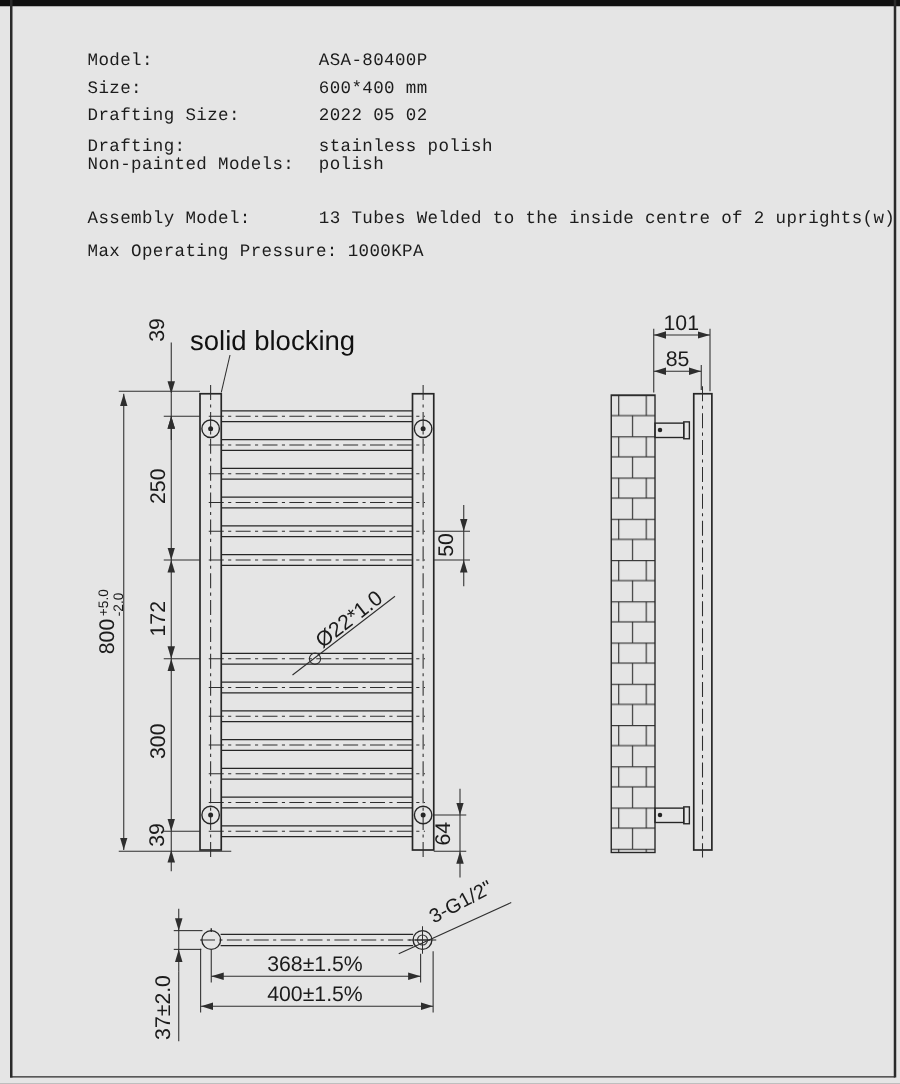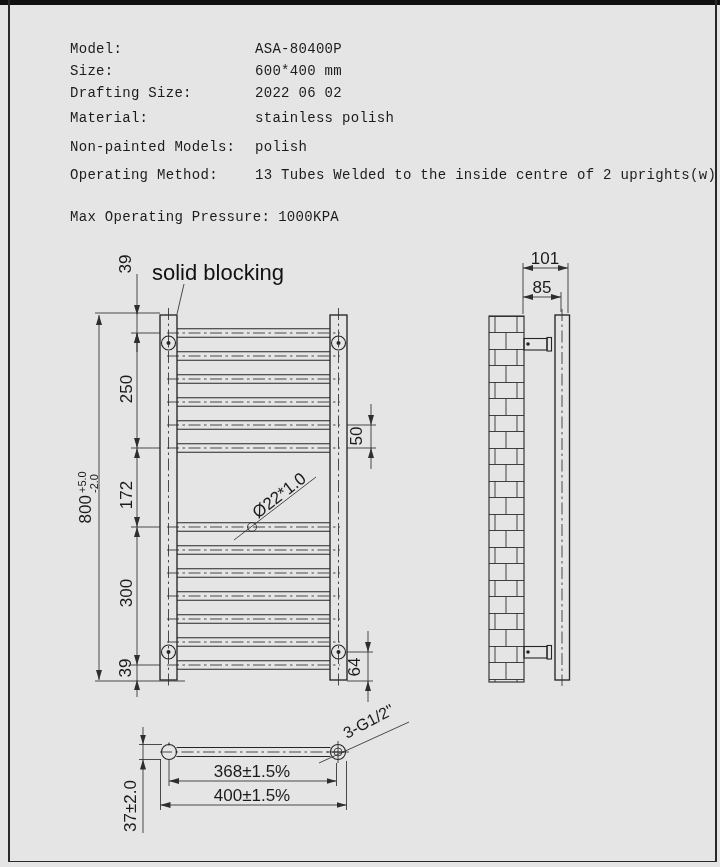--- a/index.html
+++ b/index.html
@@ -7,21 +7,21 @@
     position:relative; width:720px; height:867px; background:#e5e5e5;
     overflow:hidden; font-family:"Liberation Mono", monospace; color:#1c1c1c;
   }
   .b-top    { position:absolute; left:0;   top:0;       width:720px; height:4.5px; background:#101010; }
   .b-left   { position:absolute; left:8px; top:0;       width:1.6px; height:862px; background:#2a2a2a; }
   .b-right  { position:absolute; left:714.5px; top:0;   width:2px;   height:862px; background:#2a2a2a; }
   .b-bottom { position:absolute; left:8px; top:860.5px; width:708px; height:1.8px; background:#2a2a2a; }
 
   .spec-row { position:absolute; left:70px; font-size:14px; white-space:nowrap; letter-spacing:0.3px; }
   .spec-row .lbl { display:inline-block; width:185px; }
-  .spec-row.tight .lbl { width:auto; margin-right:8px;margin-top:15px; }
+  .spec-row.tight .lbl { width:auto; margin-right:8px; }
 
   svg.drawing { position:absolute; left:0; top:230px; }
 
   .ln   { stroke:#262626; stroke-width:1.35; fill:none; }
   .ln2  { stroke:#262626; stroke-width:1.1;  fill:none; }
   .thin { stroke:#2e2e2e; stroke-width:0.85; fill:none; }
   .cl   { stroke:#2e2e2e; stroke-width:0.85; fill:none; stroke-dasharray:12 3.5 2.5 3.5; }
   .dim  { stroke:#2e2e2e; stroke-width:0.85; fill:none; }
   .dot  { fill:#262626; stroke:none; }
   .dtxt { font-family:"Liberation Sans", sans-serif; font-size:17px; fill:#1b1b1b; }
@@ -40,30 +40,30 @@
   <div class="b-right"></div>
   <div class="b-bottom"></div>
 
   <div class="spec-row" style="top:41px">
     <span class="lbl">Model:</span><span class="val">ASA-80400P</span>
   </div>
   <div class="spec-row" style="top:63px">
     <span class="lbl">Size:</span><span class="val">600*400 mm</span>
   </div>
   <div class="spec-row" style="top:85px">
-    <span class="lbl">Drafting Size:</span><span class="val">2022 06 02</span>
+    <span class="lbl">Drafting Size:</span><span class="val">2022 05 02</span>
   </div>
   <div class="spec-row" style="top:110px">
-    <span class="lbl">Material:</span><span class="val">stainless polish</span>
-  </div>
-  <div class="spec-row" style="top:139px">
+    <span class="lbl">Drafting:</span><span class="val">stainless polish</span>
+  </div>
+  <div class="spec-row" style="top:124px">
     <span class="lbl">Non-painted Models:</span><span class="val">polish</span>
   </div>
   <div class="spec-row" style="top:167px">
-    <span class="lbl">Operating Method:</span><span class="val">13 Tubes Welded to the inside centre of 2 uprights(w)</span>
+    <span class="lbl">Assembly Model:</span><span class="val">13 Tubes Welded to the inside centre of 2 uprights(w)</span>
   </div>
   <div class="spec-row tight" style="top:194px">
     <span class="lbl">Max Operating Pressure:</span><span class="val">1000KPA</span>
   </div>
 
   <svg class="drawing" width="720" height="637" viewBox="0 230 720 637" xmlns="http://www.w3.org/2000/svg">
     <defs>
       <marker id="arr" viewBox="0 0 10 10" refX="10" refY="5" markerWidth="10" markerHeight="10" markerUnits="userSpaceOnUse" orient="auto-start-reverse">
         <path d="M0,2 L10,5 L0,8 z" fill="#2e2e2e"></path>
       </marker>

